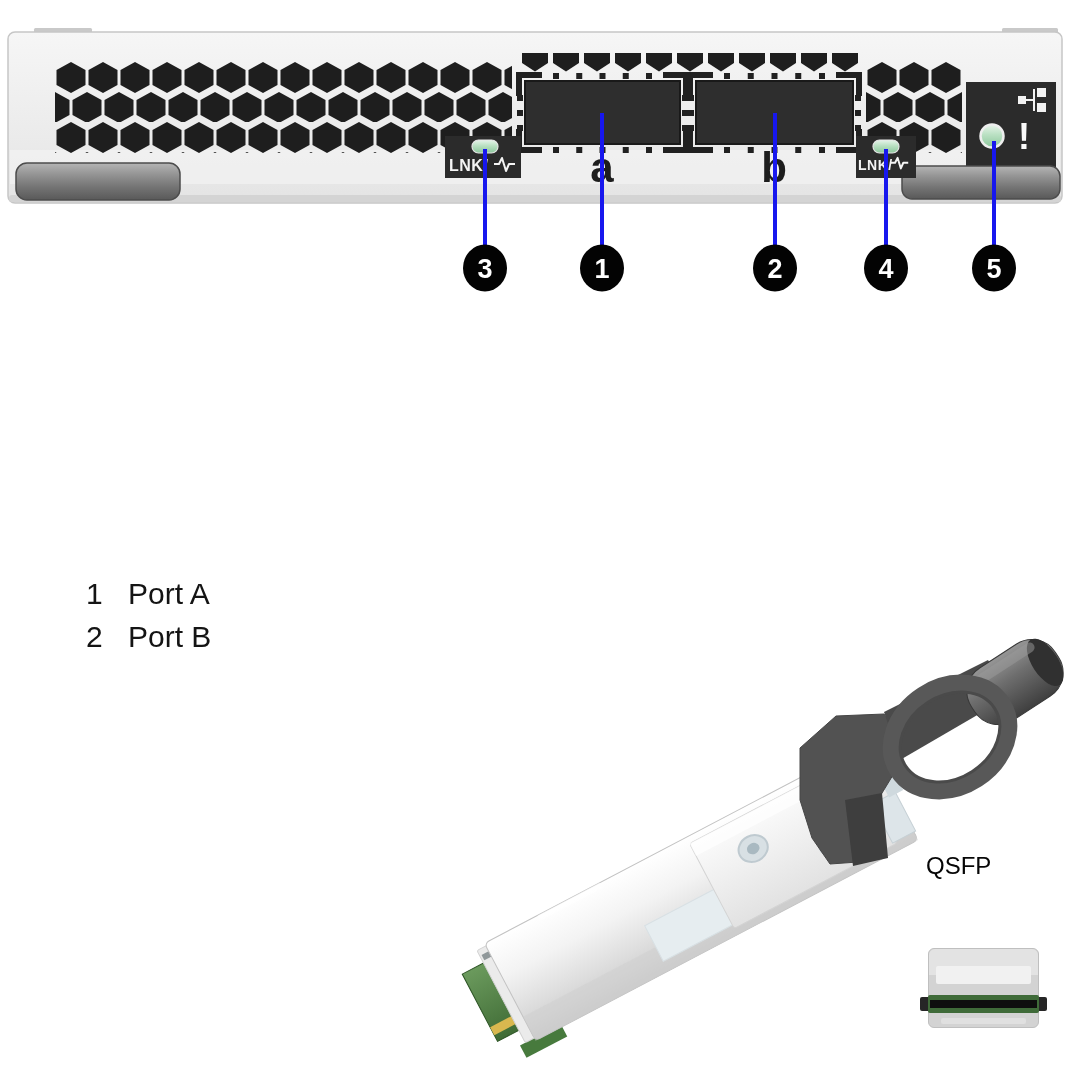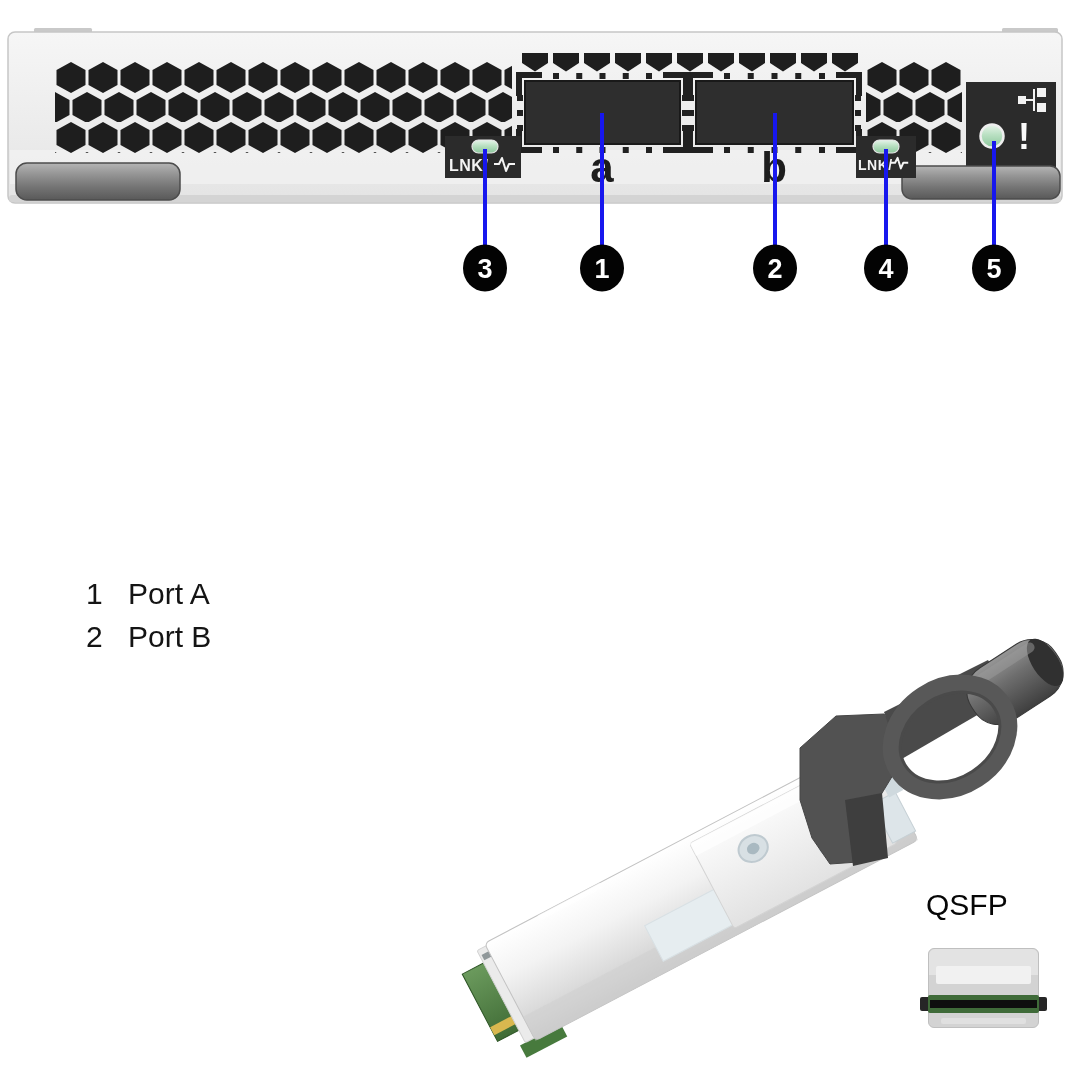--- a/index.html
+++ b/index.html
@@ -7,21 +7,21 @@
          font-family:"Liberation Sans","DejaVu Sans",sans-serif;}
   .abs{position:absolute;}
   svg text{font-family:"Liberation Sans","DejaVu Sans",sans-serif;}
   .panel-text{fill:#1d1d1d;font-weight:bold;}
   .lnk-text{fill:#f4f4f4;font-weight:bold;letter-spacing:.5px;}
   .callout-line{stroke:var(--accent-line,#1717ee);stroke-width:4;}
   .callout-num{fill:#ffffff;font-weight:bold;text-anchor:middle;}
   .legend{position:absolute;left:86px;top:572px;color:#141414;font-size:30px;line-height:43px;}
   .legend .row{display:flex;}
   .legend .num{width:42px;}
-  .qsfp-caption{position:absolute;left:926px;top:888px;font-size:30px;color:#060606;}
+  .qsfp-caption{position:absolute;left:926px;top:852px;font-size:24px;color:#060606;}
   .qsfp-icon{position:absolute;left:928px;top:948px;width:109px;height:78px;background:#d3d3d3;
              border:1px solid #bfbfbf;border-radius:6px;}
   .qsfp-icon .topband{position:absolute;left:0;right:0;top:0;height:26px;background:#e3e3e3;border-radius:6px 6px 0 0;}
   .qsfp-icon .recess{position:absolute;left:7px;right:7px;top:17px;height:18px;background:#f1f1f1;border-radius:2px;}
   .qsfp-icon .barwrap{position:absolute;left:-9px;right:-9px;top:46px;height:18px;}
   .qsfp-icon .cap{position:absolute;top:2px;width:10px;height:14px;background:#262626;border-radius:2px;}
   .qsfp-icon .cap.l{left:0;} .qsfp-icon .cap.r{right:0;}
   .qsfp-icon .green{position:absolute;left:8px;right:8px;top:0;height:18px;background:var(--pcb-green,#3f6b39);border-radius:2px;}
   .qsfp-icon .stripe{position:absolute;left:2px;right:2px;top:5px;height:8px;background:#0e0e0e;}
   .qsfp-icon .lip{position:absolute;left:12px;right:12px;bottom:3px;height:6px;background:#e0e0e0;border-radius:2px;}

